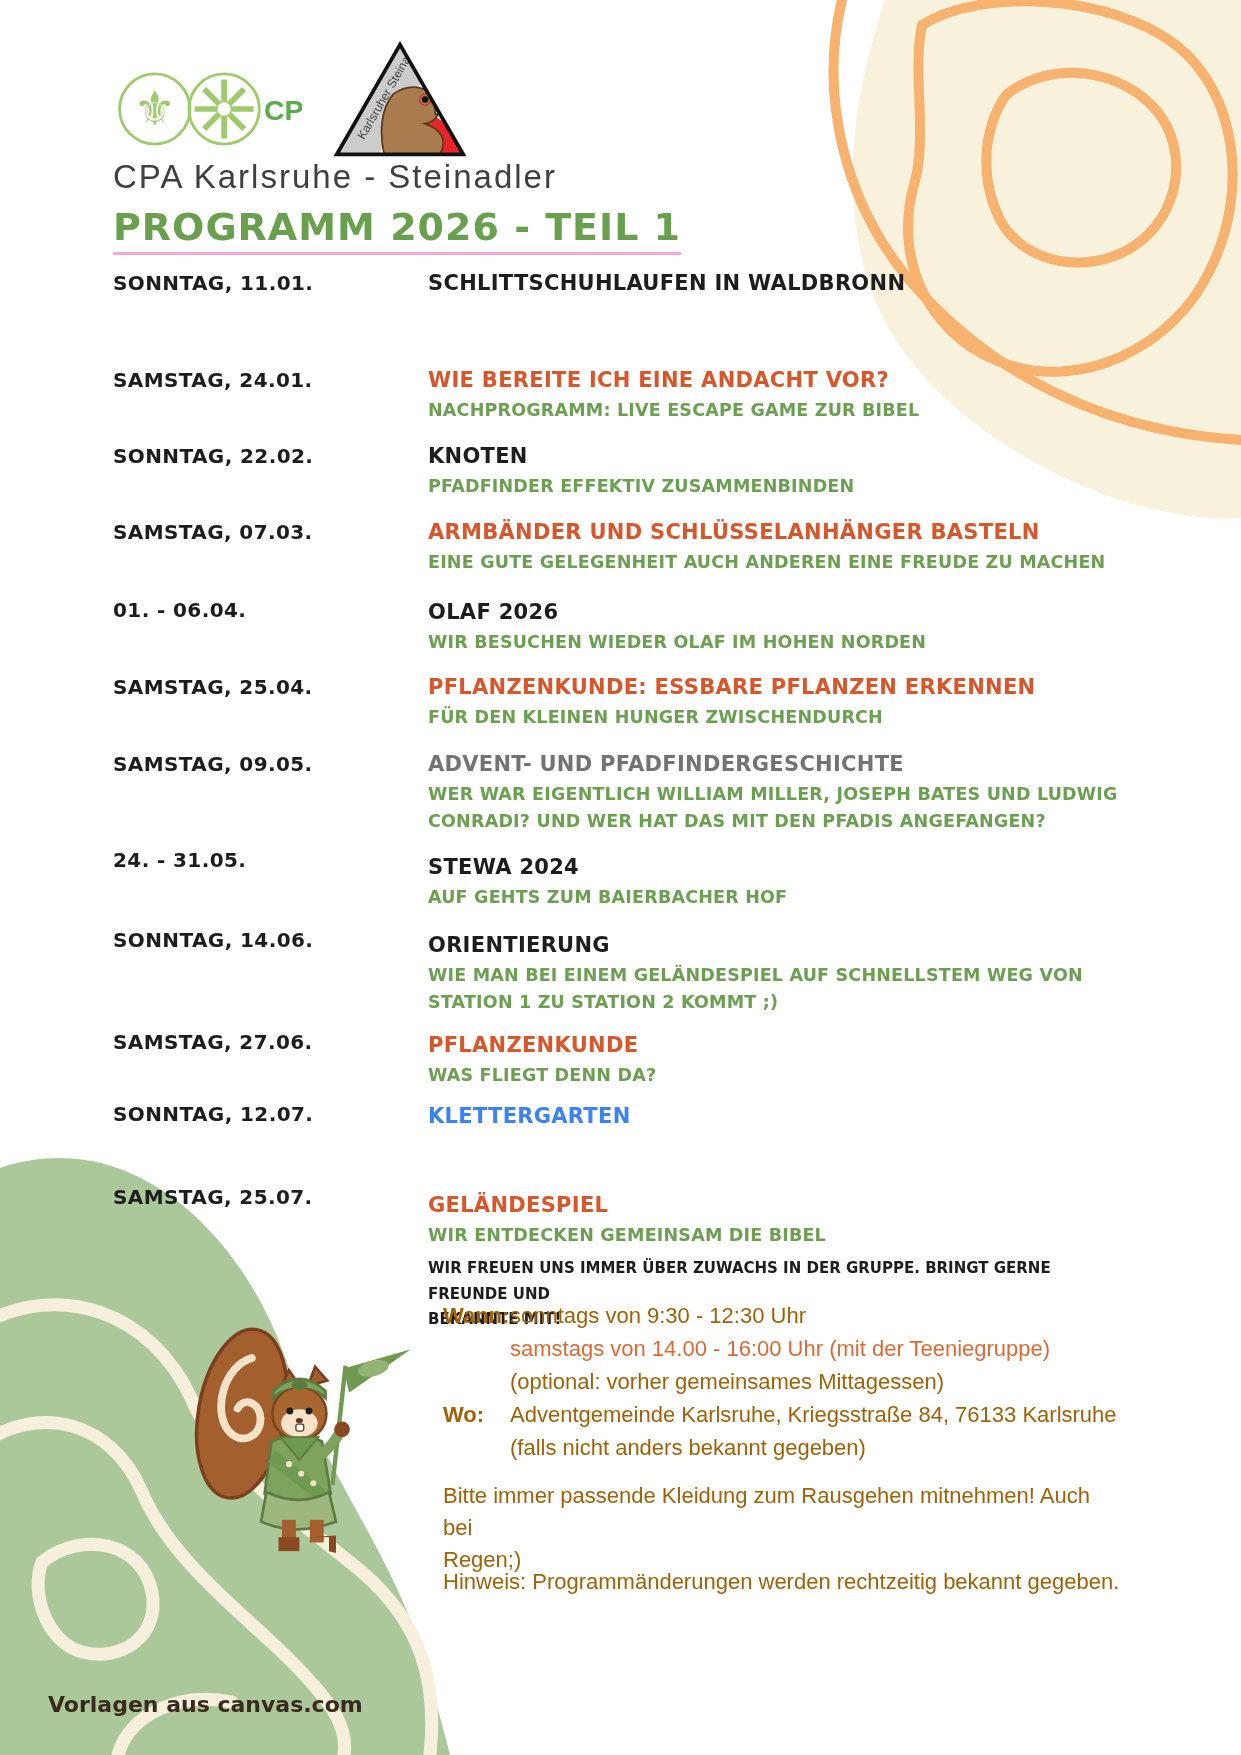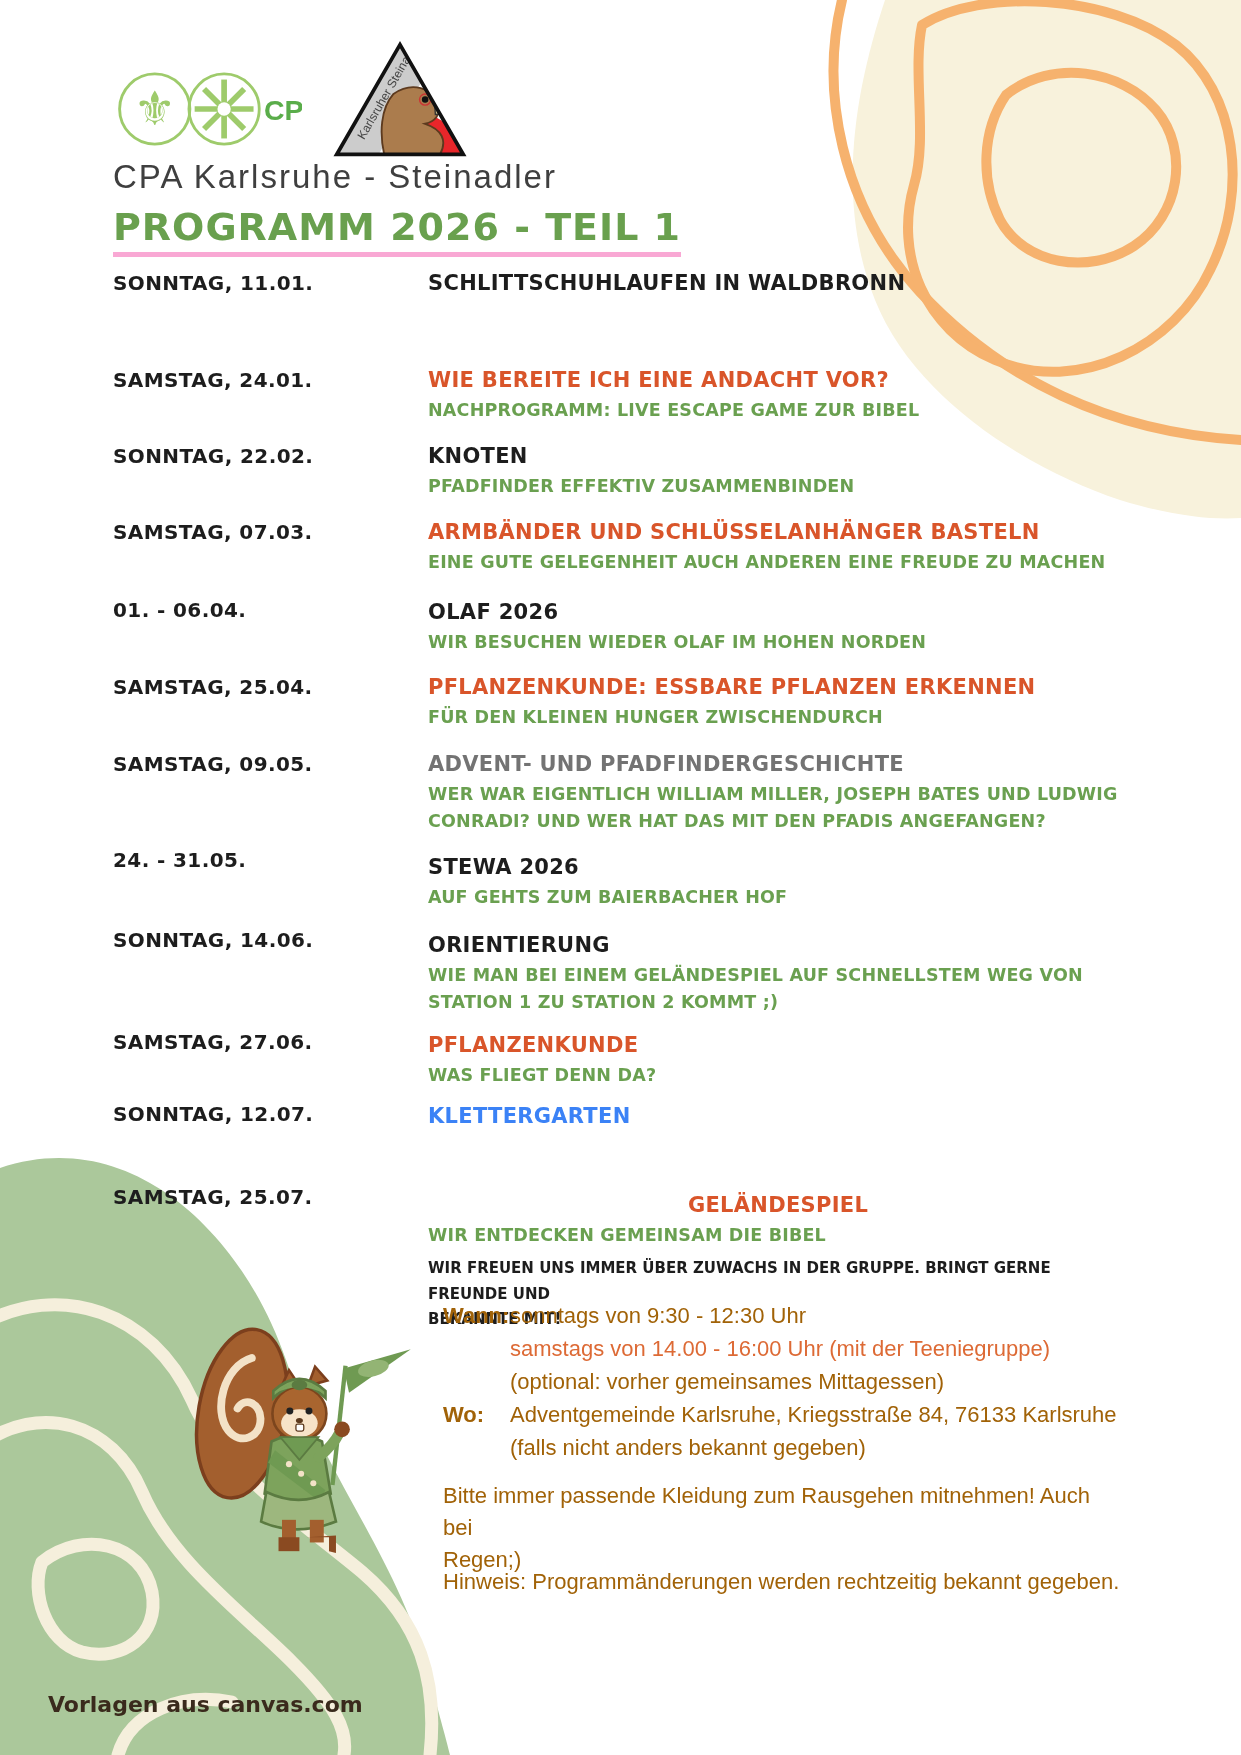--- a/index.html
+++ b/index.html
@@ -3,21 +3,21 @@
 <meta charset="utf-8">
 <style>
   html,body{margin:0;padding:0;background:#ffffff;}
   .page{position:relative;width:1241px;height:1755px;background:#ffffff;overflow:hidden;
         font-family:"Liberation Sans",sans-serif;}
   .abs{position:absolute;}
   
   .org-title{left:113px;top:158px;font-size:33px;color:#3f3f3f;letter-spacing:2px;
              font-family:"Liberation Sans",sans-serif;}
   .main-heading{left:113px;top:205px;font-size:38px;font-weight:800;color:#69a04e;
-                letter-spacing:1px;border-bottom:5px solid #f9a8d4;padding-bottom:3px;
+                letter-spacing:1px;border-bottom:3px solid #f9a8d4;padding-bottom:3px;
                 font-family:"DejaVu Sans",sans-serif;}
   
   .row-date{left:113px;width:300px;font-size:20px;font-weight:800;color:#1d1d1d;
             letter-spacing:.4px;font-family:"DejaVu Sans",sans-serif;}
   .row-event{left:428px;width:700px;font-family:"DejaVu Sans",sans-serif;}
   .evt-title{font-size:21px;font-weight:800;letter-spacing:.3px;color:#1d1d1d;}
   .evt-desc{margin-top:5px;font-size:17.5px;font-weight:700;color:#6aa050;line-height:1.55;
             letter-spacing:.2px;white-space:pre-line;}
   
   .note{left:428px;top:1256px;width:640px;font-size:15px;font-weight:800;color:#1d1d1d;
@@ -177,21 +177,21 @@
 
   <div class="abs row-date" style="top:752px">SAMSTAG, 09.05.</div>
   <div class="abs row-event" style="top:752px">
     <div class="evt-title" style="color: #737373;">ADVENT- UND PFADFINDERGESCHICHTE</div>
     <div class="evt-desc">WER WAR EIGENTLICH WILLIAM MILLER, JOSEPH BATES UND LUDWIG
 CONRADI? UND WER HAT DAS MIT DEN PFADIS ANGEFANGEN?</div>
   </div>
 
   <div class="abs row-date" style="top:848px">24. - 31.05.</div>
   <div class="abs row-event" style="top:855px">
-    <div class="evt-title" style="color: rgb(29, 29, 29);">STEWA 2026</div>
+    <div class="evt-title" style="color: rgb(29, 29, 29);">STEWA 2024</div>
     <div class="evt-desc">AUF GEHTS ZUM BAIERBACHER HOF</div>
   </div>
 
   <div class="abs row-date" style="top:928px">SONNTAG, 14.06.</div>
   <div class="abs row-event" style="top:933px">
     <div class="evt-title" style="color: rgb(29, 29, 29);">ORIENTIERUNG</div>
     <div class="evt-desc">WIE MAN BEI EINEM GELÄNDESPIEL AUF SCHNELLSTEM WEG VON
 STATION 1 ZU STATION 2 KOMMT ;)</div>
   </div>
 
@@ -201,21 +201,21 @@
     <div class="evt-desc">WAS FLIEGT DENN DA?</div>
   </div>
 
   <div class="abs row-date" style="top:1102px">SONNTAG, 12.07.</div>
   <div class="abs row-event" style="top:1104px">
     <div class="evt-title" style="color: #3b82f6;">KLETTERGARTEN</div>
   </div>
 
   <div class="abs row-date" style="top:1185px">SAMSTAG, 25.07.</div>
   <div class="abs row-event" style="top:1193px">
-    <div class="evt-title" style="color: rgb(217, 85, 42); text-align: center;">GELÄNDESPIEL</div>
+    <div class="evt-title" style="color: rgb(217, 85, 42);">GELÄNDESPIEL</div>
     <div class="evt-desc">WIR ENTDECKEN GEMEINSAM DIE BIBEL</div>
   </div>
 
   <div class="abs note">WIR FREUEN UNS IMMER ÜBER ZUWACHS IN DER GRUPPE. BRINGT GERNE FREUNDE UND
 BEKANNTE MIT!</div>
 
   <div class="abs body-line body-label" style="left:443px;top:1300px">Wann:</div>
   <div class="abs body-line" style="left:510px;top:1300px">sonntags von 9:30 - 12:30 Uhr</div>
   <div class="abs body-line" style="left: 510px; top: 1333px; color: rgb(221, 106, 53);">samstags von 14.00 - 16:00 Uhr (mit der Teeniegruppe)</div>
   <div class="abs body-line" style="left:510px;top:1366px">(optional: vorher gemeinsames Mittagessen)</div>

